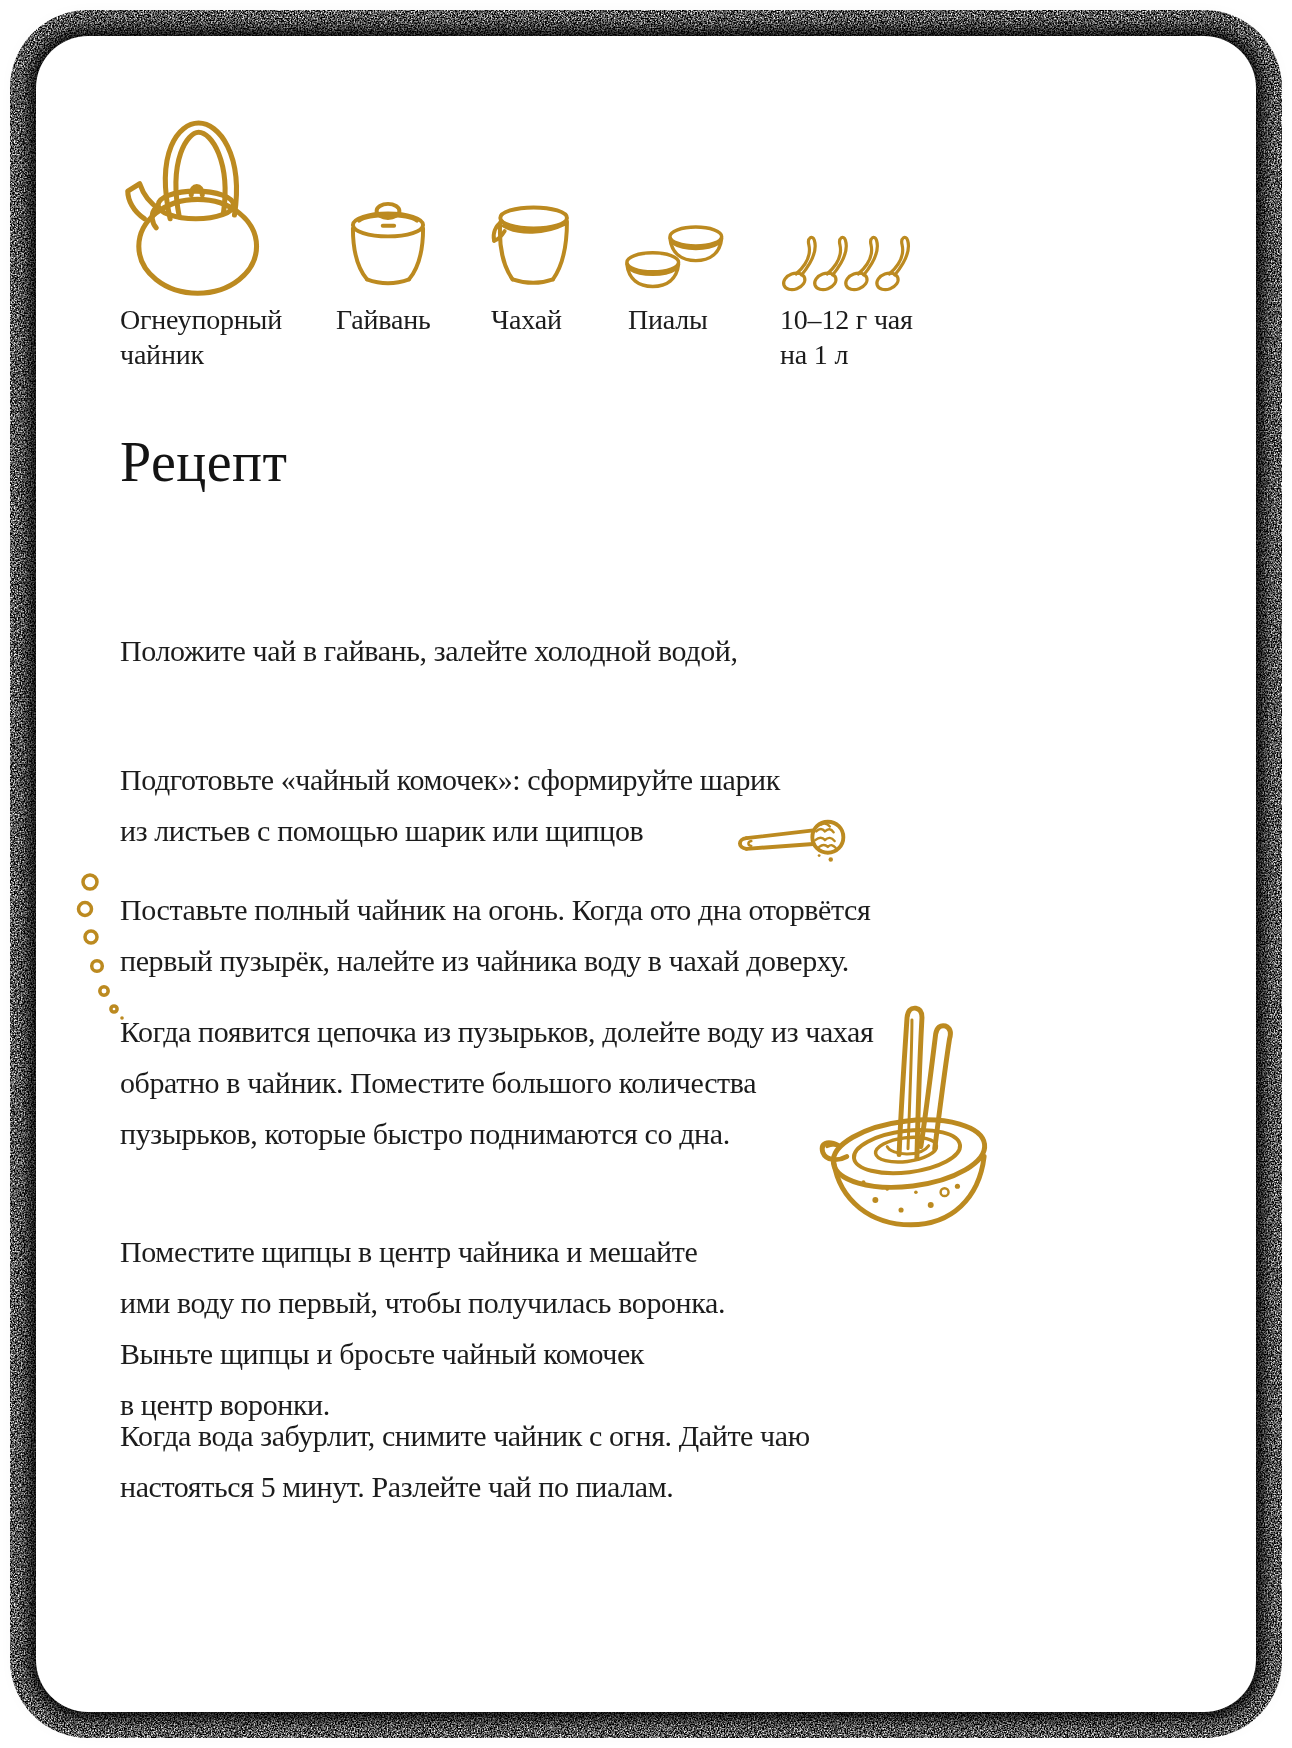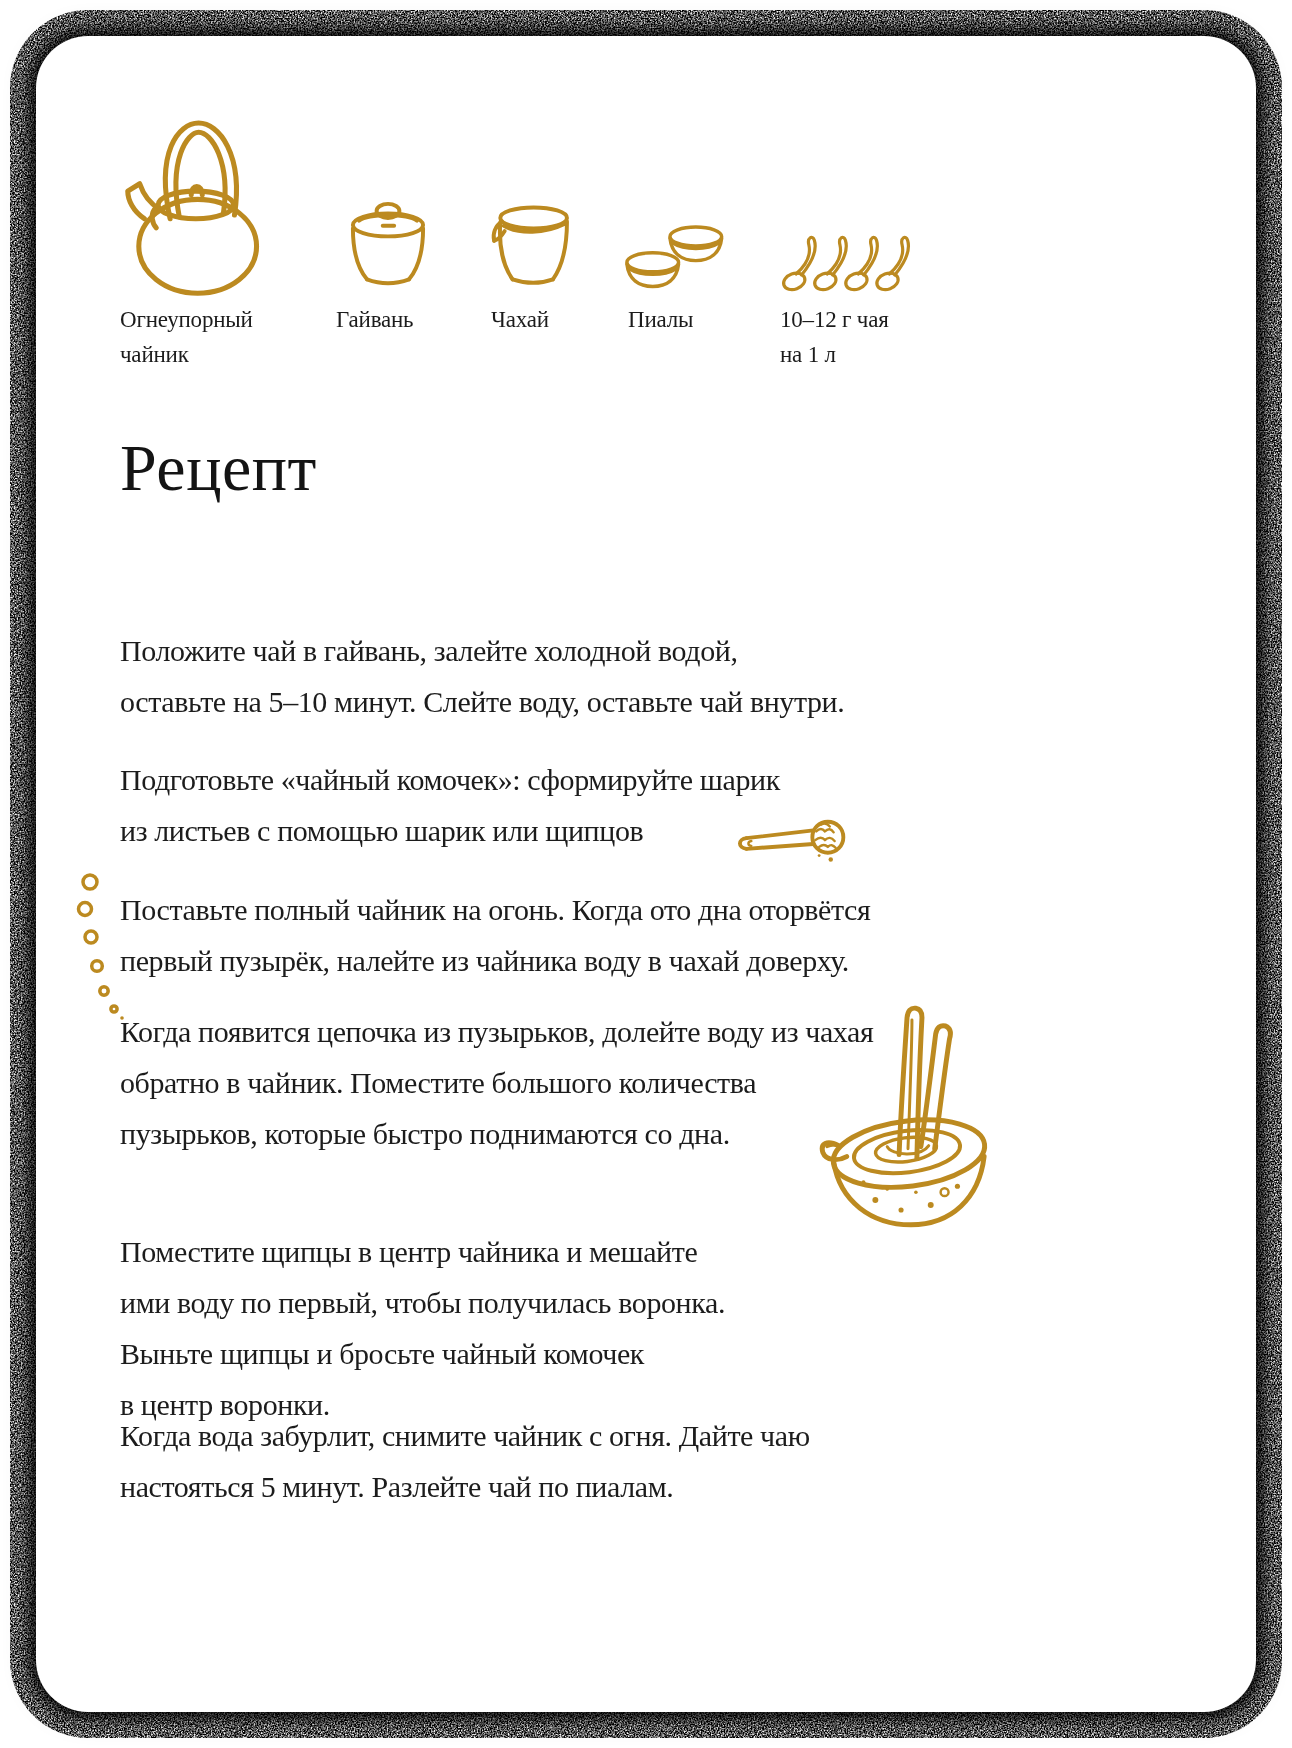--- a/index.html
+++ b/index.html
@@ -9,24 +9,24 @@
     font-family:"Liberation Serif", serif;
   }
   .grain-layer{position:absolute;left:0;top:0;z-index:1;pointer-events:none;}
   .card{
     position:absolute;left:36px;top:36px;width:1220px;height:1676px;
     background:#ffffff;border-radius:52px;z-index:2;
     box-shadow:0 0 9px 2px rgba(0,0,0,.55), 0 0 26px 9px rgba(0,0,0,.16);
   }
   .equip{position:absolute;}
   .icon-wrap{height:184px;display:flex;align-items:flex-end;}
-  .equip-label{font-size:23px;line-height:35px;margin-top:6px;letter-spacing:-0.2px;}
+  .equip-label{font-size:28px;line-height:35px;margin-top:6px;letter-spacing:-0.2px;}
   .heading{
     position:absolute;left:84px;top:396px;margin:0;
-    font-size:66px;font-weight:400;line-height:1.1;letter-spacing:0.5px;color:#141414;
+    font-size:56px;font-weight:400;line-height:1.1;letter-spacing:0.5px;color:#141414;
   }
   .step{position:absolute;left:84px;font-size:30px;line-height:51px;letter-spacing:-0.4px;}
   .step div{white-space:nowrap;}
   .deco{position:absolute;}
   svg{display:block;}
 </style>
 </head>
 <body>
 
 <svg class="grain-layer" width="1292" height="1748">
@@ -135,21 +135,20 @@
     <div class="equip-label">
       <div>10–12 г чая</div>
       <div>на 1 л</div>
     </div>
   </div>
 
   <h1 class="heading">Рецепт</h1>
 
   <div class="step" style="top:589px">
     <div>Положите чай в гайвань, залейте холодной водой,</div>
-    <div>оставьте на 5–10 минут. Слейте воду, оставьте чай внутри.</div>
   </div>
 
   <div class="step" style="top:718px">
     <div>Подготовьте «чайный комочек»: сформируйте шарик</div>
     <div>из листьев с помощью шарик или щипцов</div>
   </div>
 
   <div class="step" style="top:848px">
     <div>Поставьте полный чайник на огонь. Когда ото дна оторвётся</div>
     <div>первый пузырёк, налейте из чайника воду в чахай доверху.</div>

